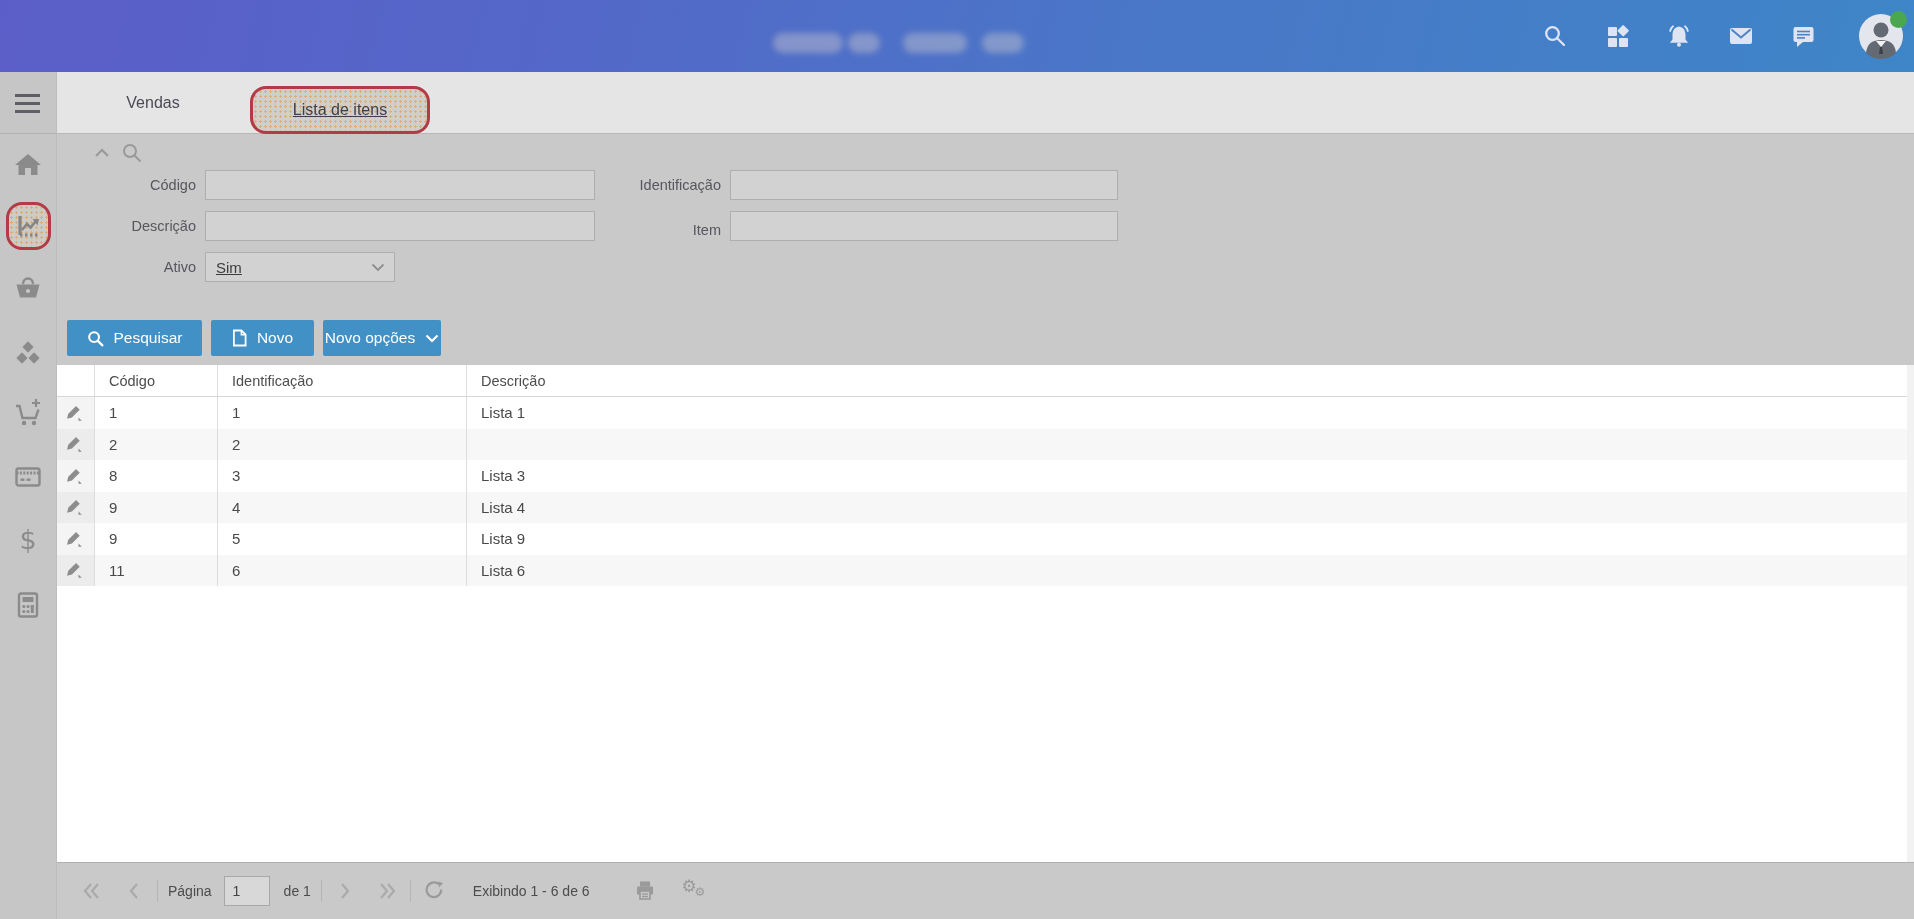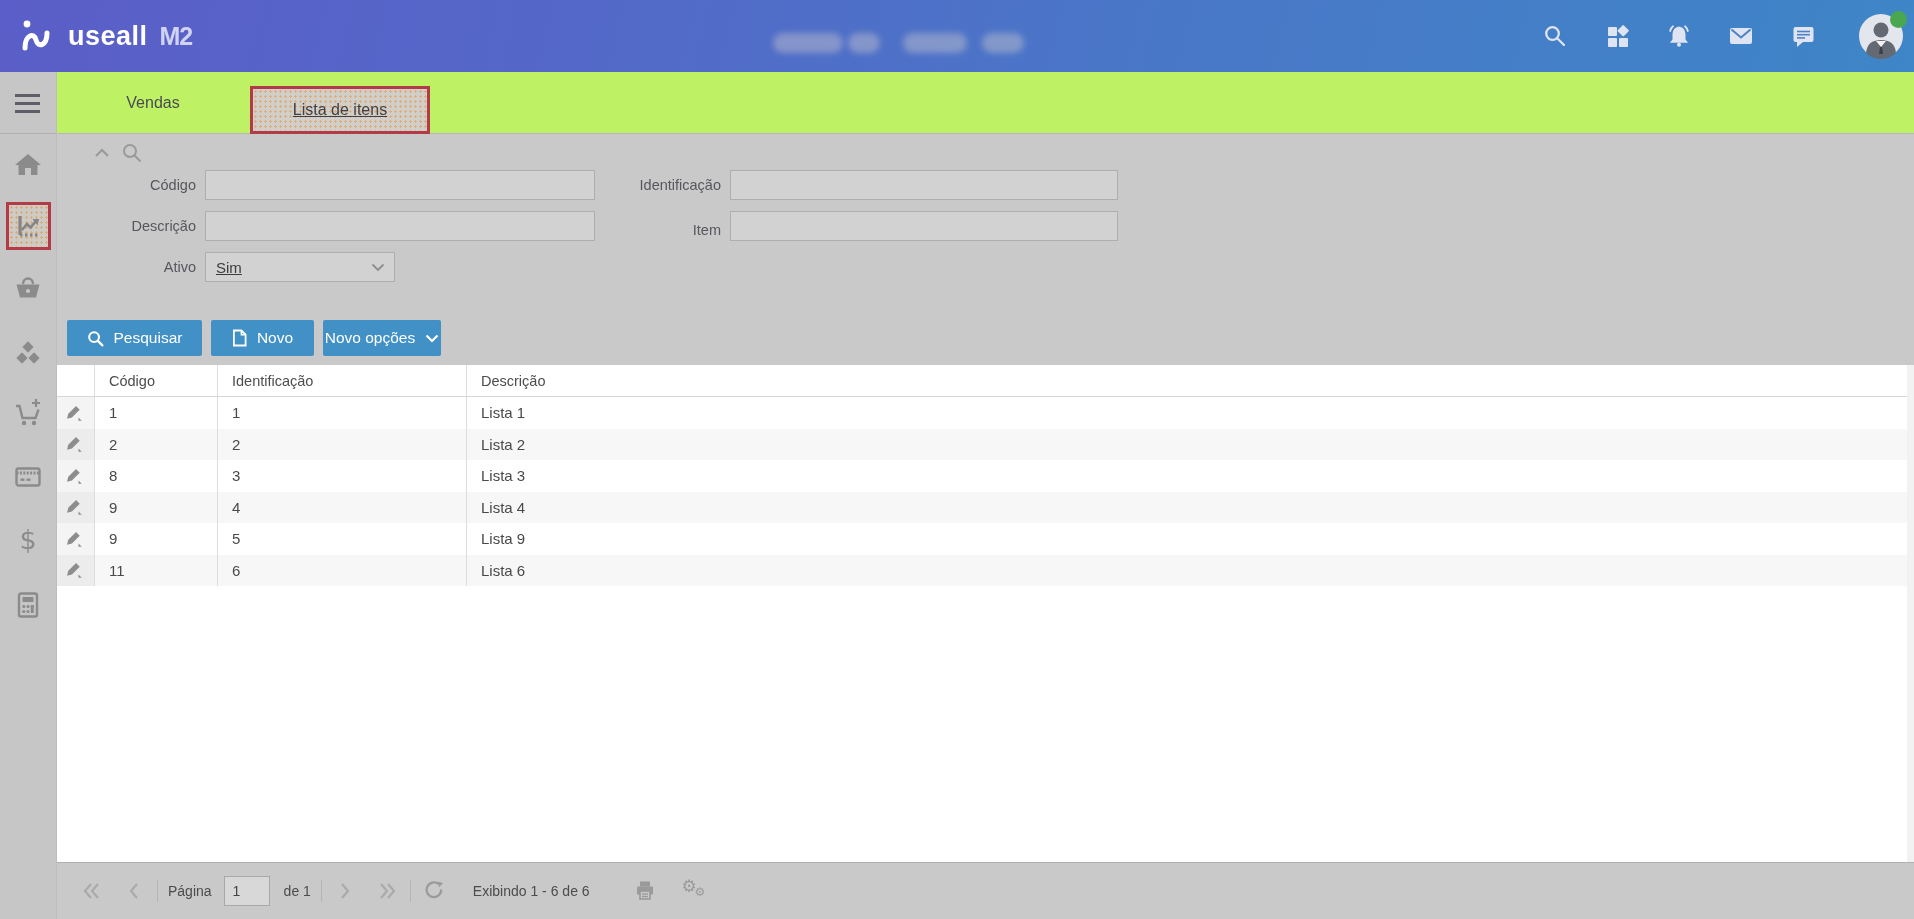--- a/index.html
+++ b/index.html
@@ -18,29 +18,29 @@
   .hicon { width:26px; height:26px; display:flex; align-items:center; justify-content:center; cursor:pointer; }
   .avatar-wrap { position:relative; width:46px; height:46px; margin-left:6px; cursor:pointer; }
   .avatar-dot { position:absolute; right:-3px; top:-2px; width:17px; height:17px; border-radius:50%; background:#4aa64f; }
 
   
   #sidebar { position:absolute; left:0; top:72px; width:57px; height:847px; background:#c6c6c6; border-right:1px solid #bdbdbd; z-index:4; }
   .burger { position:absolute; left:15px; top:22px; display:flex; flex-direction:column; gap:5px; cursor:pointer; }
   .burger div { width:25px; height:3px; background:#5e5e66; }
   .side-divider { position:absolute; left:0; top:61px; width:100%; border-top:1px solid #b0b0b0; }
   .side-icon { position:absolute; left:50%; transform:translateX(-50%); width:34px; height:34px; display:flex; align-items:center; justify-content:center; cursor:pointer; }
-  .dotted { background-image:radial-gradient(rgba(232,148,64,.55) 1px, transparent 1.4px); background-size:5px 5px; }
+  .dotted { background-image:radial-gradient(rgba(232,148,64,.55) 1px, transparent 1.4px); background-size:5px 5px;border-radius:16px; }
   .side-annotation { position:absolute; left:6px; top:130px; width:45px; height:48px; border:3px solid #b23b47;
     background-color:#cdcbc6; display:flex; align-items:center; justify-content:center; }
 
   
   #main { position:absolute; left:57px; top:72px; width:1857px; height:847px; }
 
   
-  .tabbar { position:absolute; left:0; top:0; width:100%; height:62px; background:#bef264; border-bottom:1px solid #b8b8b8; }
+  .tabbar { position:absolute; left:0; top:0; width:100%; height:62px; background:#e5e5e5; border-bottom:1px solid #b8b8b8; }
   .tab { position:absolute; top:0; height:62px; display:flex; align-items:center; justify-content:center;
     font-size:16px; color:#4a4a55; cursor:pointer; }
   .tab-vendas { left:38px; width:116px; }
   .tab-active { left:193px; top:14px; width:180px; height:48px; background-color:#d1cfca;
     border:3px solid #b23b47; color:#3f3f48; text-decoration:underline; }
 
   
   .form { position:absolute; left:0; top:62px; width:100%; height:231px; background:#c9c9c9; }
   .form-tools { position:absolute; left:36px; top:8px; display:flex; align-items:center; gap:10px; }
   .fgroup { position:absolute; display:flex; align-items:center; height:30px; }
@@ -78,28 +78,20 @@
   .pg-sep { width:1px; height:22px; background:#b5b5b5; margin:0 10px; }
   .page-input { width:46px; height:30px; background:#d8d8d8; border:1px solid #a8a8a8; font-size:14px; color:#444; padding:0 8px; outline:none; font-family:"Liberation Sans",sans-serif; }
   .gear-glyphs { font-family:"DejaVu Sans",sans-serif; color:#9a9a9a; cursor:pointer; position:relative; width:30px; height:26px; }
   .gear-big { position:absolute; left:0; top:-2px; font-size:17px; }
   .gear-small { position:absolute; left:13px; top:7px; font-size:12px; }
 </style>
 </head>
 <body>
 
 <div id="header">
-  <div class="logo">
-    <svg width="36" height="38" viewBox="0 0 36 38">
-      <circle cx="7" cy="7" r="3.4" fill="#fff"></circle>
-      <path d="M5,31 C5,18 14,15 16,23 C18,31 27,29 27,16" stroke="#fff" stroke-width="5" fill="none" stroke-linecap="round"></path>
-    </svg>
-    <span class="brand">useall</span>
-    <span class="product">M2</span>
-  </div>
 
   <div class="blur-pill" style="left:773px;width:70px;"></div>
   <div class="blur-pill" style="left:848px;width:32px;"></div>
   <div class="blur-pill" style="left:903px;width:64px;"></div>
   <div class="blur-pill" style="left:982px;width:42px;"></div>
 
   <div class="hdr-right">
     <div class="hicon">
       <svg width="24" height="24" viewBox="0 0 24 24">
           <circle cx="9.5" cy="9.5" r="6.3" fill="none" stroke="#dfe4f2" stroke-width="2.3"></circle>
@@ -330,21 +322,20 @@
         <div class="gcell c-edit">
             <span class="edit-btn">
               <svg width="18" height="18" viewBox="0 0 22 22">
                 <path d="M13.5,2.5 l4.5,4.5 L8.5,16.5 l-6,1.5 1.5,-6 z" fill="#8d8d8d"></path>
                 <path d="M16.5,16.5 l4,4 h-4 z" fill="#8d8d8d"></path>
               </svg>
             </span>
           </div>
         <div class="gcell c-cod">2</div>
         <div class="gcell c-ide">2</div>
-        <div class="gcell c-des">Lista 2</div>
       </div>
       <div class="grow">
         <div class="gcell c-edit">
             <span class="edit-btn">
               <svg width="18" height="18" viewBox="0 0 22 22">
                 <path d="M13.5,2.5 l4.5,4.5 L8.5,16.5 l-6,1.5 1.5,-6 z" fill="#8d8d8d"></path>
                 <path d="M16.5,16.5 l4,4 h-4 z" fill="#8d8d8d"></path>
               </svg>
             </span>
           </div>

